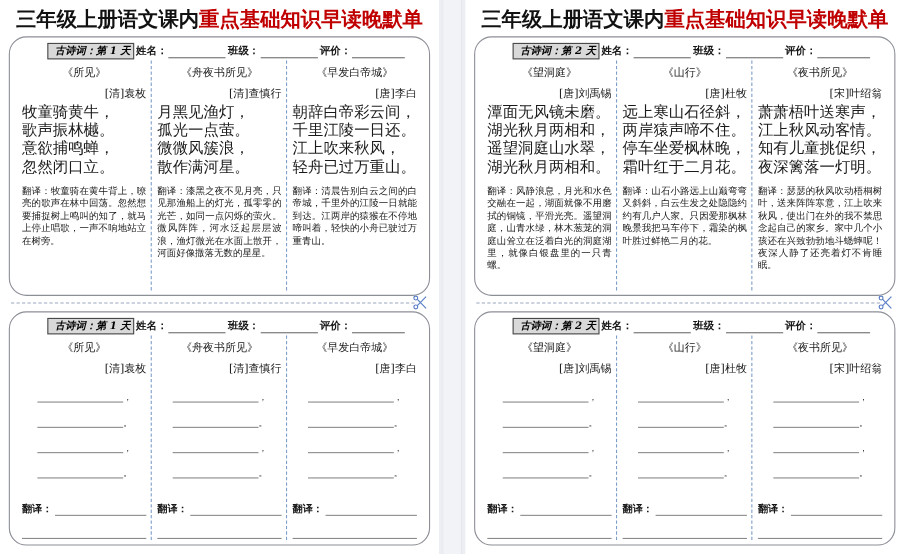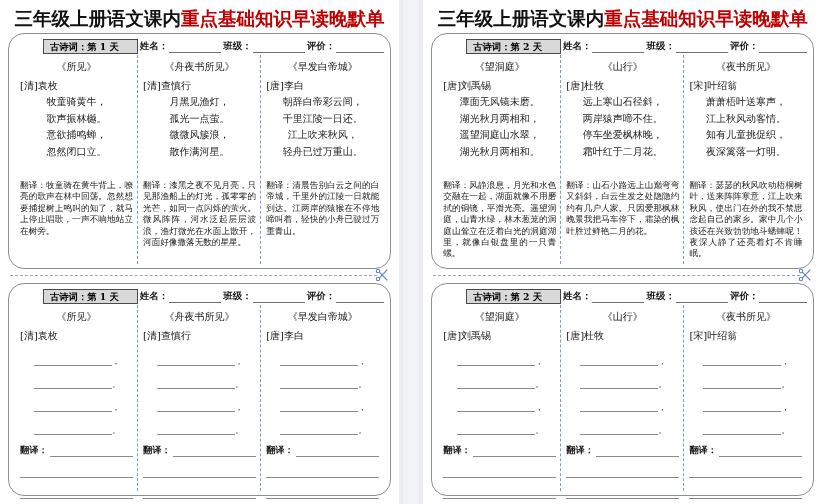--- a/index.html
+++ b/index.html
@@ -58,25 +58,26 @@
     height:15px;
     padding-left:28px;
     font-size:9.5px;
     font-weight:bold;
     color:#161616;
     white-space:nowrap;
   }
   .day-chip{
     border:1px solid #4a4a4a;
     background:#d9d9d9;
-    padding:1px 18px 1px 6px;
+    padding:1px 2px 1px 6px;
     font-size:9.3px;
     font-weight:bold;
     line-height:11px;
     color:#000;
+    font-style:italic;
   }
   .meta-field{margin-left:2px;display:flex;align-items:flex-end;}
   .meta-label{font-size:9.5px;font-weight:bold;}
   .meta-blank{
     display:inline-block;
     width:52px;height:10px;
     border-bottom:1px solid #6f6f6f;
     margin-left:1px;
   }
   .meta-blank.short{width:48px;}
@@ -102,40 +103,40 @@
 
   .poem-title{
     text-align:center;
     font-size:10px;
     line-height:15px;
     margin-top:2px;
     color:#1a1a1a;
     white-space:nowrap;
   }
   .poem-author{
-    text-align:left;
+    text-align:right;
     font-size:10px;
     line-height:15px;
     margin-top:4px;
     color:#1a1a1a;
     white-space:nowrap;
   }
   .poem-line{
-    text-align:center;
-    font-size:10px;
+    text-align:left;
+    font-size:14px;
     line-height:14.5px;
     margin-top:2px;
     color:#1a1a1a;
     white-space:nowrap;
   }
   .translation{
     font-size:8.6px;
     line-height:11.4px;
     text-align:justify;
-    margin-top:21px;
+    margin-top:10px;
     color:#1a1a1a;
     word-break:break-all;
   }
 
   
   .blank-verse{
     display:flex;
     justify-content:center;
     align-items:flex-end;
     margin-top:11px;
@@ -147,21 +148,21 @@
     width:78px;height:11px;
     border-bottom:1px solid #8a8a8a;
   }
   .blank-verse .punct{
     width:7px;display:inline-block;
     font-size:8px;line-height:8px;
     text-align:left;
   }
   .trans-blank-first{
     display:flex;align-items:flex-end;
-    margin-top:9px;
+    margin-top:21px;
     font-size:9.2px;font-weight:bold;color:#161616;
     white-space:nowrap;
   }
   .trans-blank-first .rule{
     flex:1;height:11px;
     border-bottom:1px solid #8a8a8a;
     margin-left:2px;
   }
   .trans-rule{
     height:11px;

